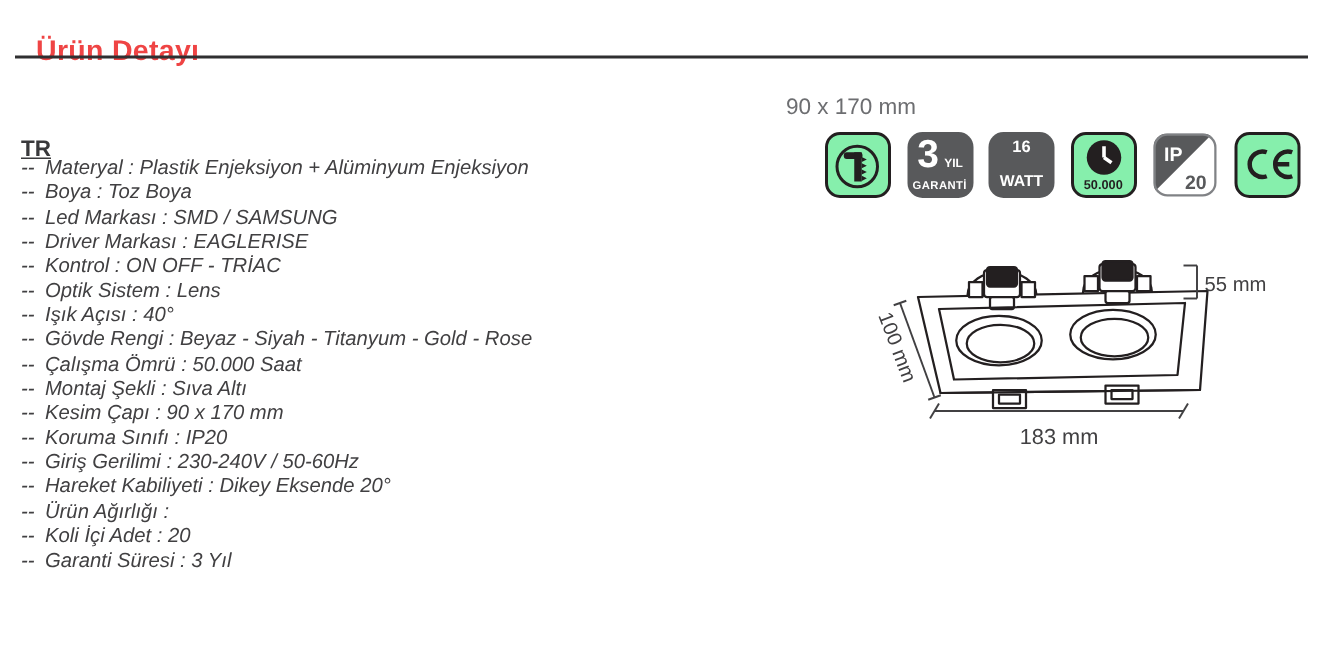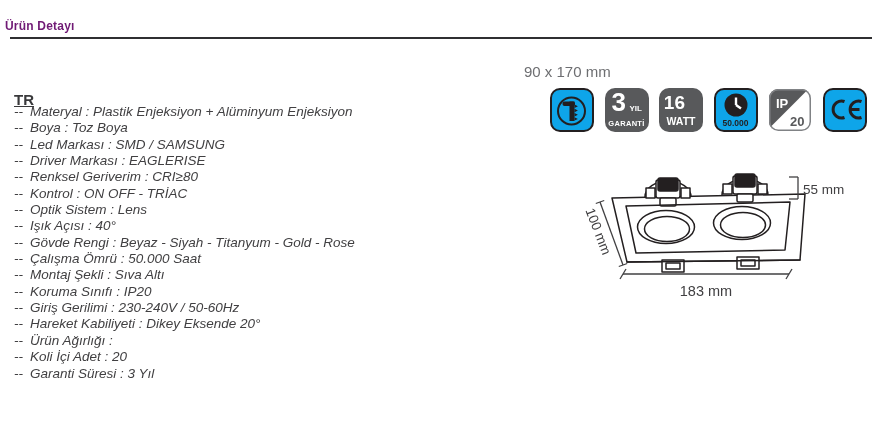--- a/index.html
+++ b/index.html
@@ -1,43 +1,43 @@
 <!DOCTYPE html>
 <html><head>
 <meta charset="utf-8">
 <style>
   html,body{margin:0;padding:0;background:#ffffff;}
   body{width:881px;height:446px;position:relative;overflow:hidden;
        font-family:"Liberation Sans","DejaVu Sans",sans-serif;color:#414042;}
   .page{position:absolute;inset:0;background:#fff;}
 
   
-  .page-title{position:absolute;left:5px;top:11px;font-size:12px;font-weight:bold;color:#701a75;letter-spacing:.2px;}
+  .page-title{position:absolute;left:24px;top:11px;font-size:19px;font-weight:bold;color:#ef4444;letter-spacing:.2px;}
   .header-rule{position:absolute;left:10px;top:37px;width:862px;height:2px;background:#2f2f31;}
 
   
   .lang-label{position:absolute;left:14px;top:79px;font-size:15px;font-weight:bold;color:#39393b;text-decoration:underline;}
   ul.spec-list{position:absolute;left:14px;top:104px;margin:0;padding:0;list-style:none;
                font-size:13.5px;line-height:16.35px;color:#414042;}
   ul.spec-list li{white-space:nowrap;font-style:italic;}
   ul.spec-list .dash{display:inline-block;width:16px;}
 
   
   .cutout-label{position:absolute;left:524px;top:63px;font-size:15px;color:#6d6e71;}
   .badges{position:absolute;left:550px;top:88px;display:flex;column-gap:10.5px;}
   .badge{width:44px;height:44px;border-radius:10px;position:relative;box-sizing:border-box;flex:0 0 auto;}
   .badge.gray{background:#58595b;color:#fff;}
-  .badge.outline{background:#0ea5e9;border:2.5px solid #231f20;}
+  .badge.outline{background:#86efac;border:2.5px solid #231f20;}
   .badge svg{display:block;}
 
   .warranty-big{position:absolute;left:7px;top:0px;font-size:26px;font-weight:bold;line-height:28px;}
   .warranty-unit{position:absolute;left:25px;top:16px;font-size:8px;font-weight:bold;}
   .warranty-word{position:absolute;left:0;right:0;bottom:4px;text-align:center;font-size:7.5px;font-weight:bold;letter-spacing:.3px;margin-top:27px;}
 
-  .watt-value{position:absolute;left:0;right:18px;top:4px;text-align:right;font-size:19px;font-weight:bold;}
+  .watt-value{position:absolute;left:0;right:0;top:4px;text-align:center;font-size:11px;font-weight:bold;}
   .watt-unit{position:absolute;left:0;right:0;bottom:5px;text-align:center;font-size:10.5px;font-weight:bold;}
 
   .lifetime-hours{position:absolute;left:0;right:0;bottom:2px;text-align:center;font-size:8.5px;font-weight:bold;color:#231f20;}
   .lifetime-clock{position:absolute;left:50%;top:2px;transform:translateX(-50%);}
 
   .drawing{position:absolute;left:570px;top:148px;}
 </style>
 </head>
 <body>
 
@@ -45,27 +45,27 @@
 
   <h1 class="page-title">Ürün Detayı</h1>
   <div class="header-rule"></div>
 
   <h2 class="lang-label">TR</h2>
   <ul class="spec-list">
       <li><span class="dash">--</span><span>Materyal : Plastik Enjeksiyon + Alüminyum Enjeksiyon</span></li>
       <li><span class="dash">--</span><span>Boya : Toz Boya</span></li>
       <li><span class="dash">--</span><span>Led Markası : SMD / SAMSUNG</span></li>
       <li><span class="dash">--</span><span>Driver Markası : EAGLERISE</span></li>
-      <li><span class="dash">--</span><span>Renksel Geriverim : CRI≥80</span></li>
       <li><span class="dash">--</span><span>Kontrol : ON OFF - TRİAC</span></li>
       <li><span class="dash">--</span><span>Optik Sistem : Lens</span></li>
       <li><span class="dash">--</span><span>Işık Açısı : 40°</span></li>
       <li><span class="dash">--</span><span>Gövde Rengi : Beyaz - Siyah - Titanyum - Gold - Rose</span></li>
       <li><span class="dash">--</span><span>Çalışma Ömrü : 50.000 Saat</span></li>
       <li><span class="dash">--</span><span>Montaj Şekli : Sıva Altı</span></li>
+      <li><span class="dash">--</span><span>Kesim Çapı : 90 x 170 mm</span></li>
       <li><span class="dash">--</span><span>Koruma Sınıfı : IP20</span></li>
       <li><span class="dash">--</span><span>Giriş Gerilimi : 230-240V / 50-60Hz</span></li>
       <li><span class="dash">--</span><span>Hareket Kabiliyeti : Dikey Eksende 20°</span></li>
       <li><span class="dash">--</span><span>Ürün Ağırlığı :</span></li>
       <li><span class="dash">--</span><span>Koli İçi Adet : 20</span></li>
       <li><span class="dash">--</span><span>Garanti Süresi : 3 Yıl</span></li>
     </ul>
 
   <div class="cutout-label">90 x 170 mm</div>
 

